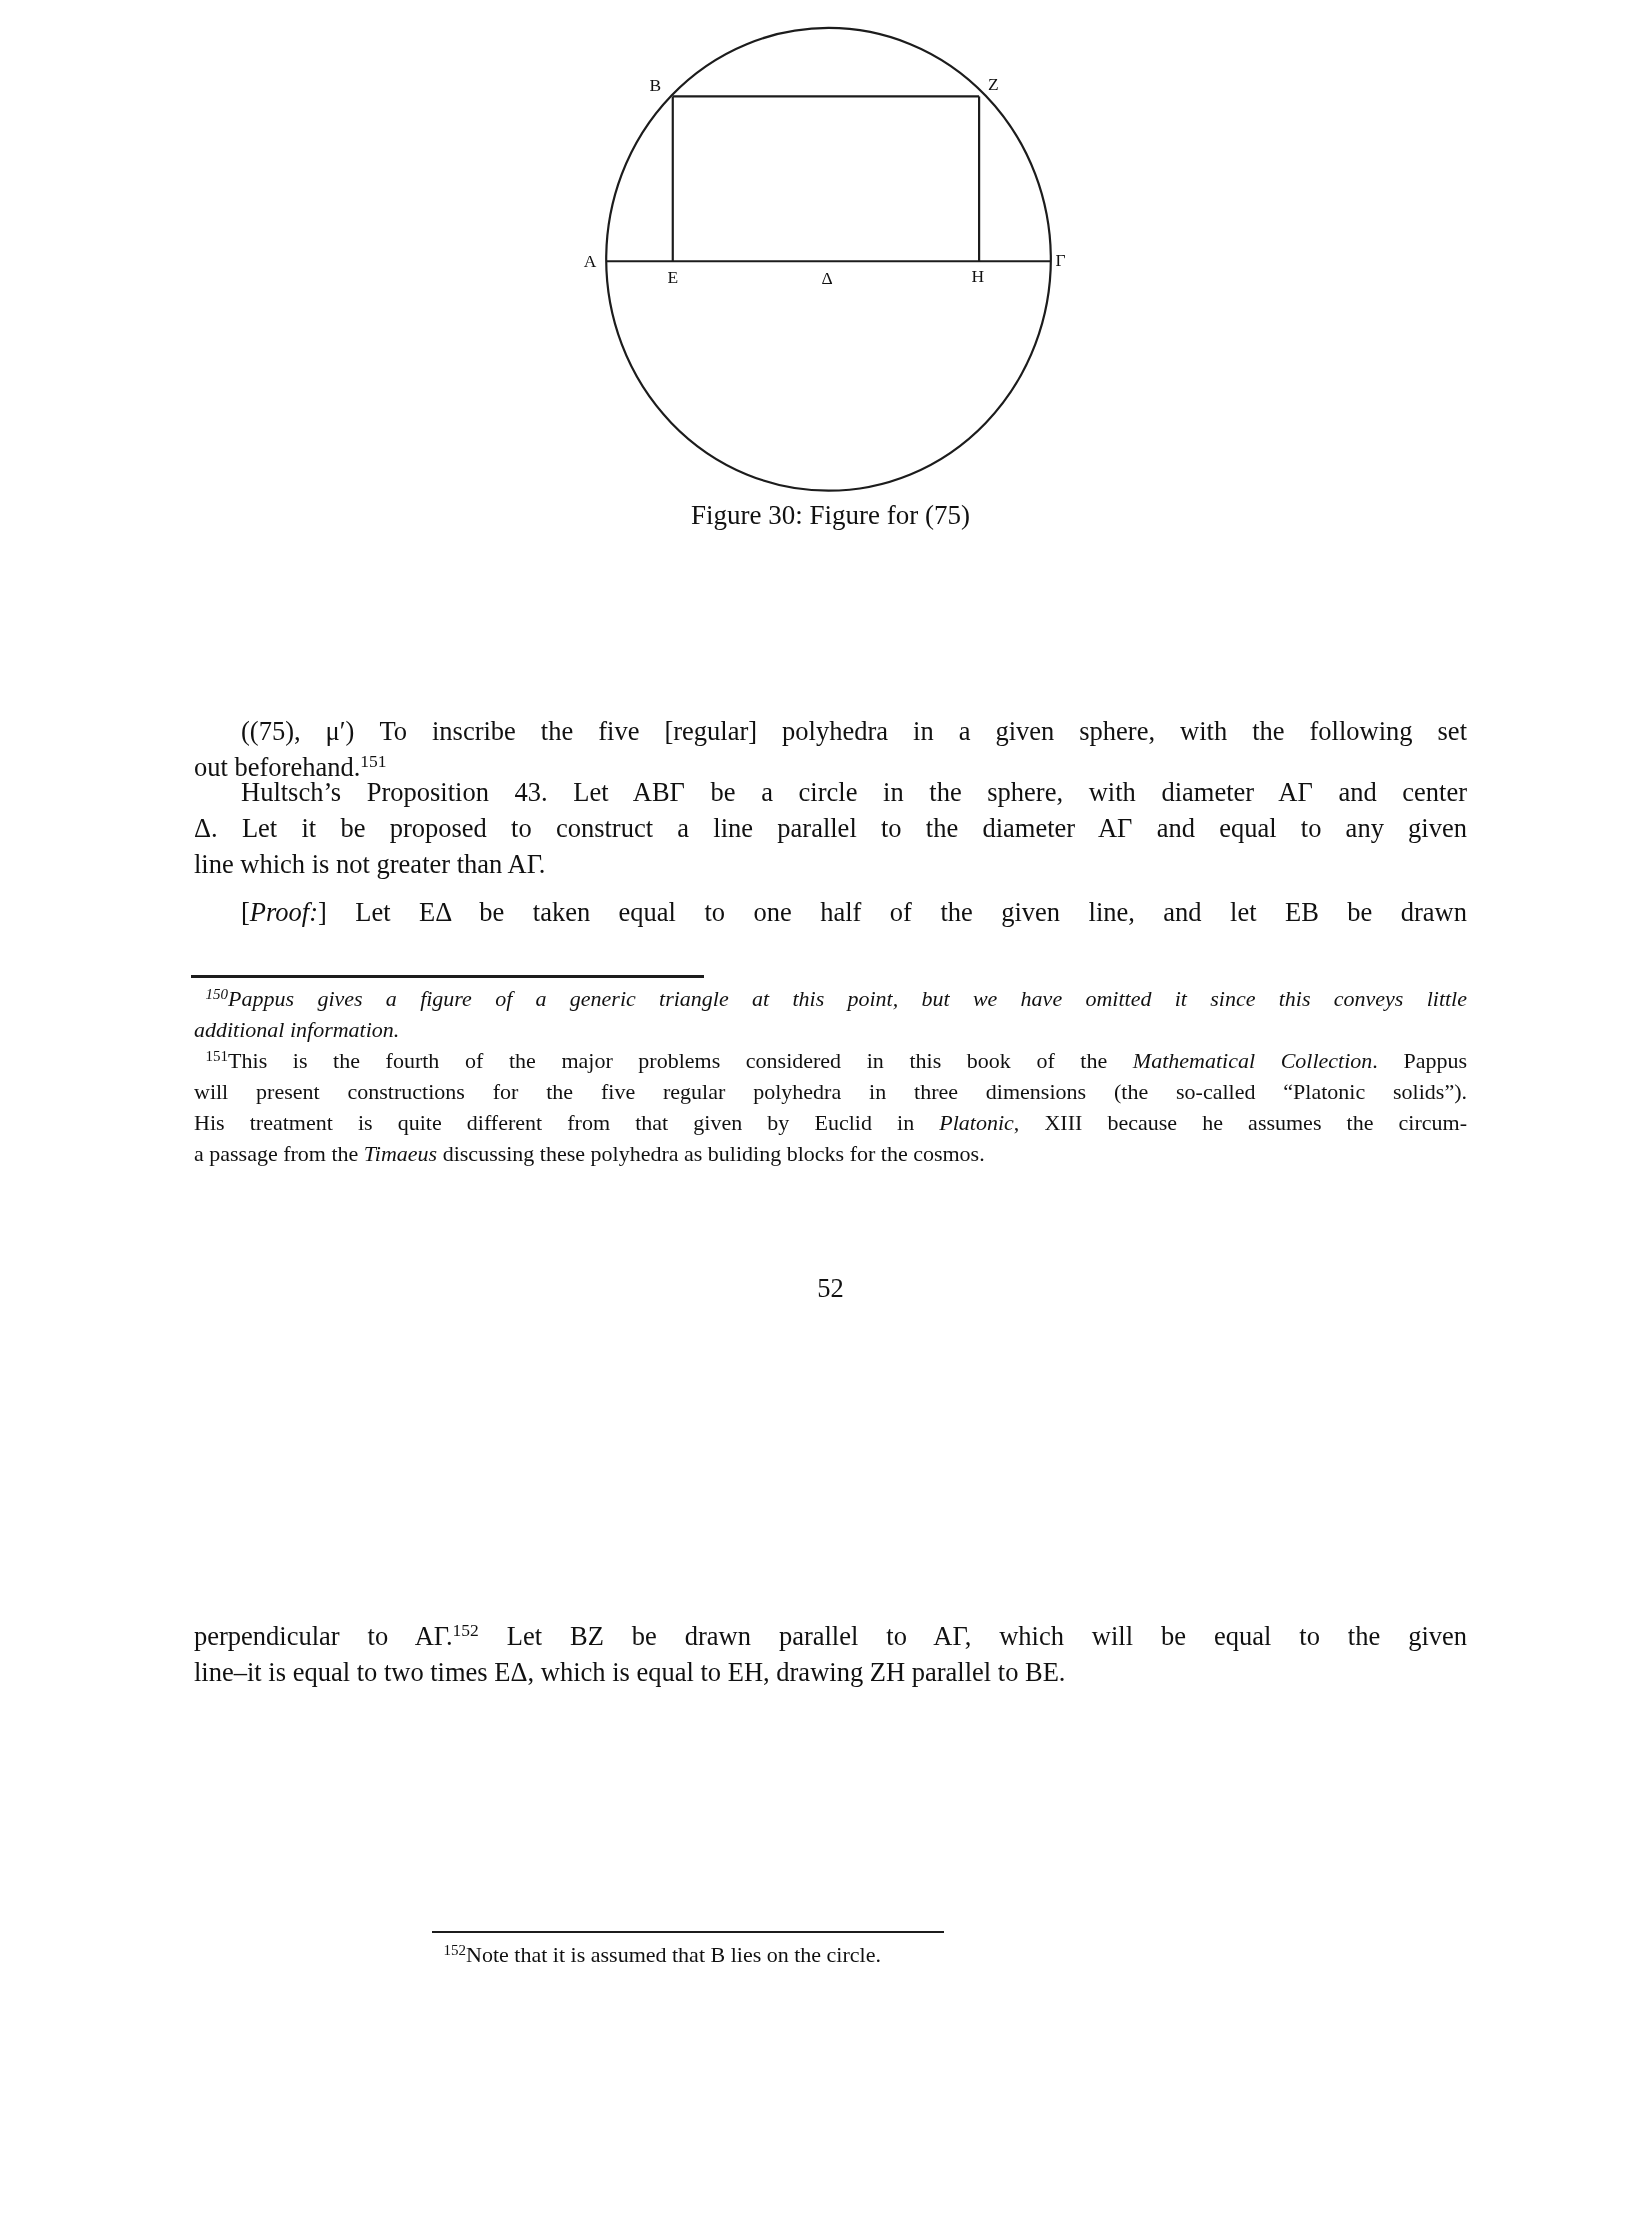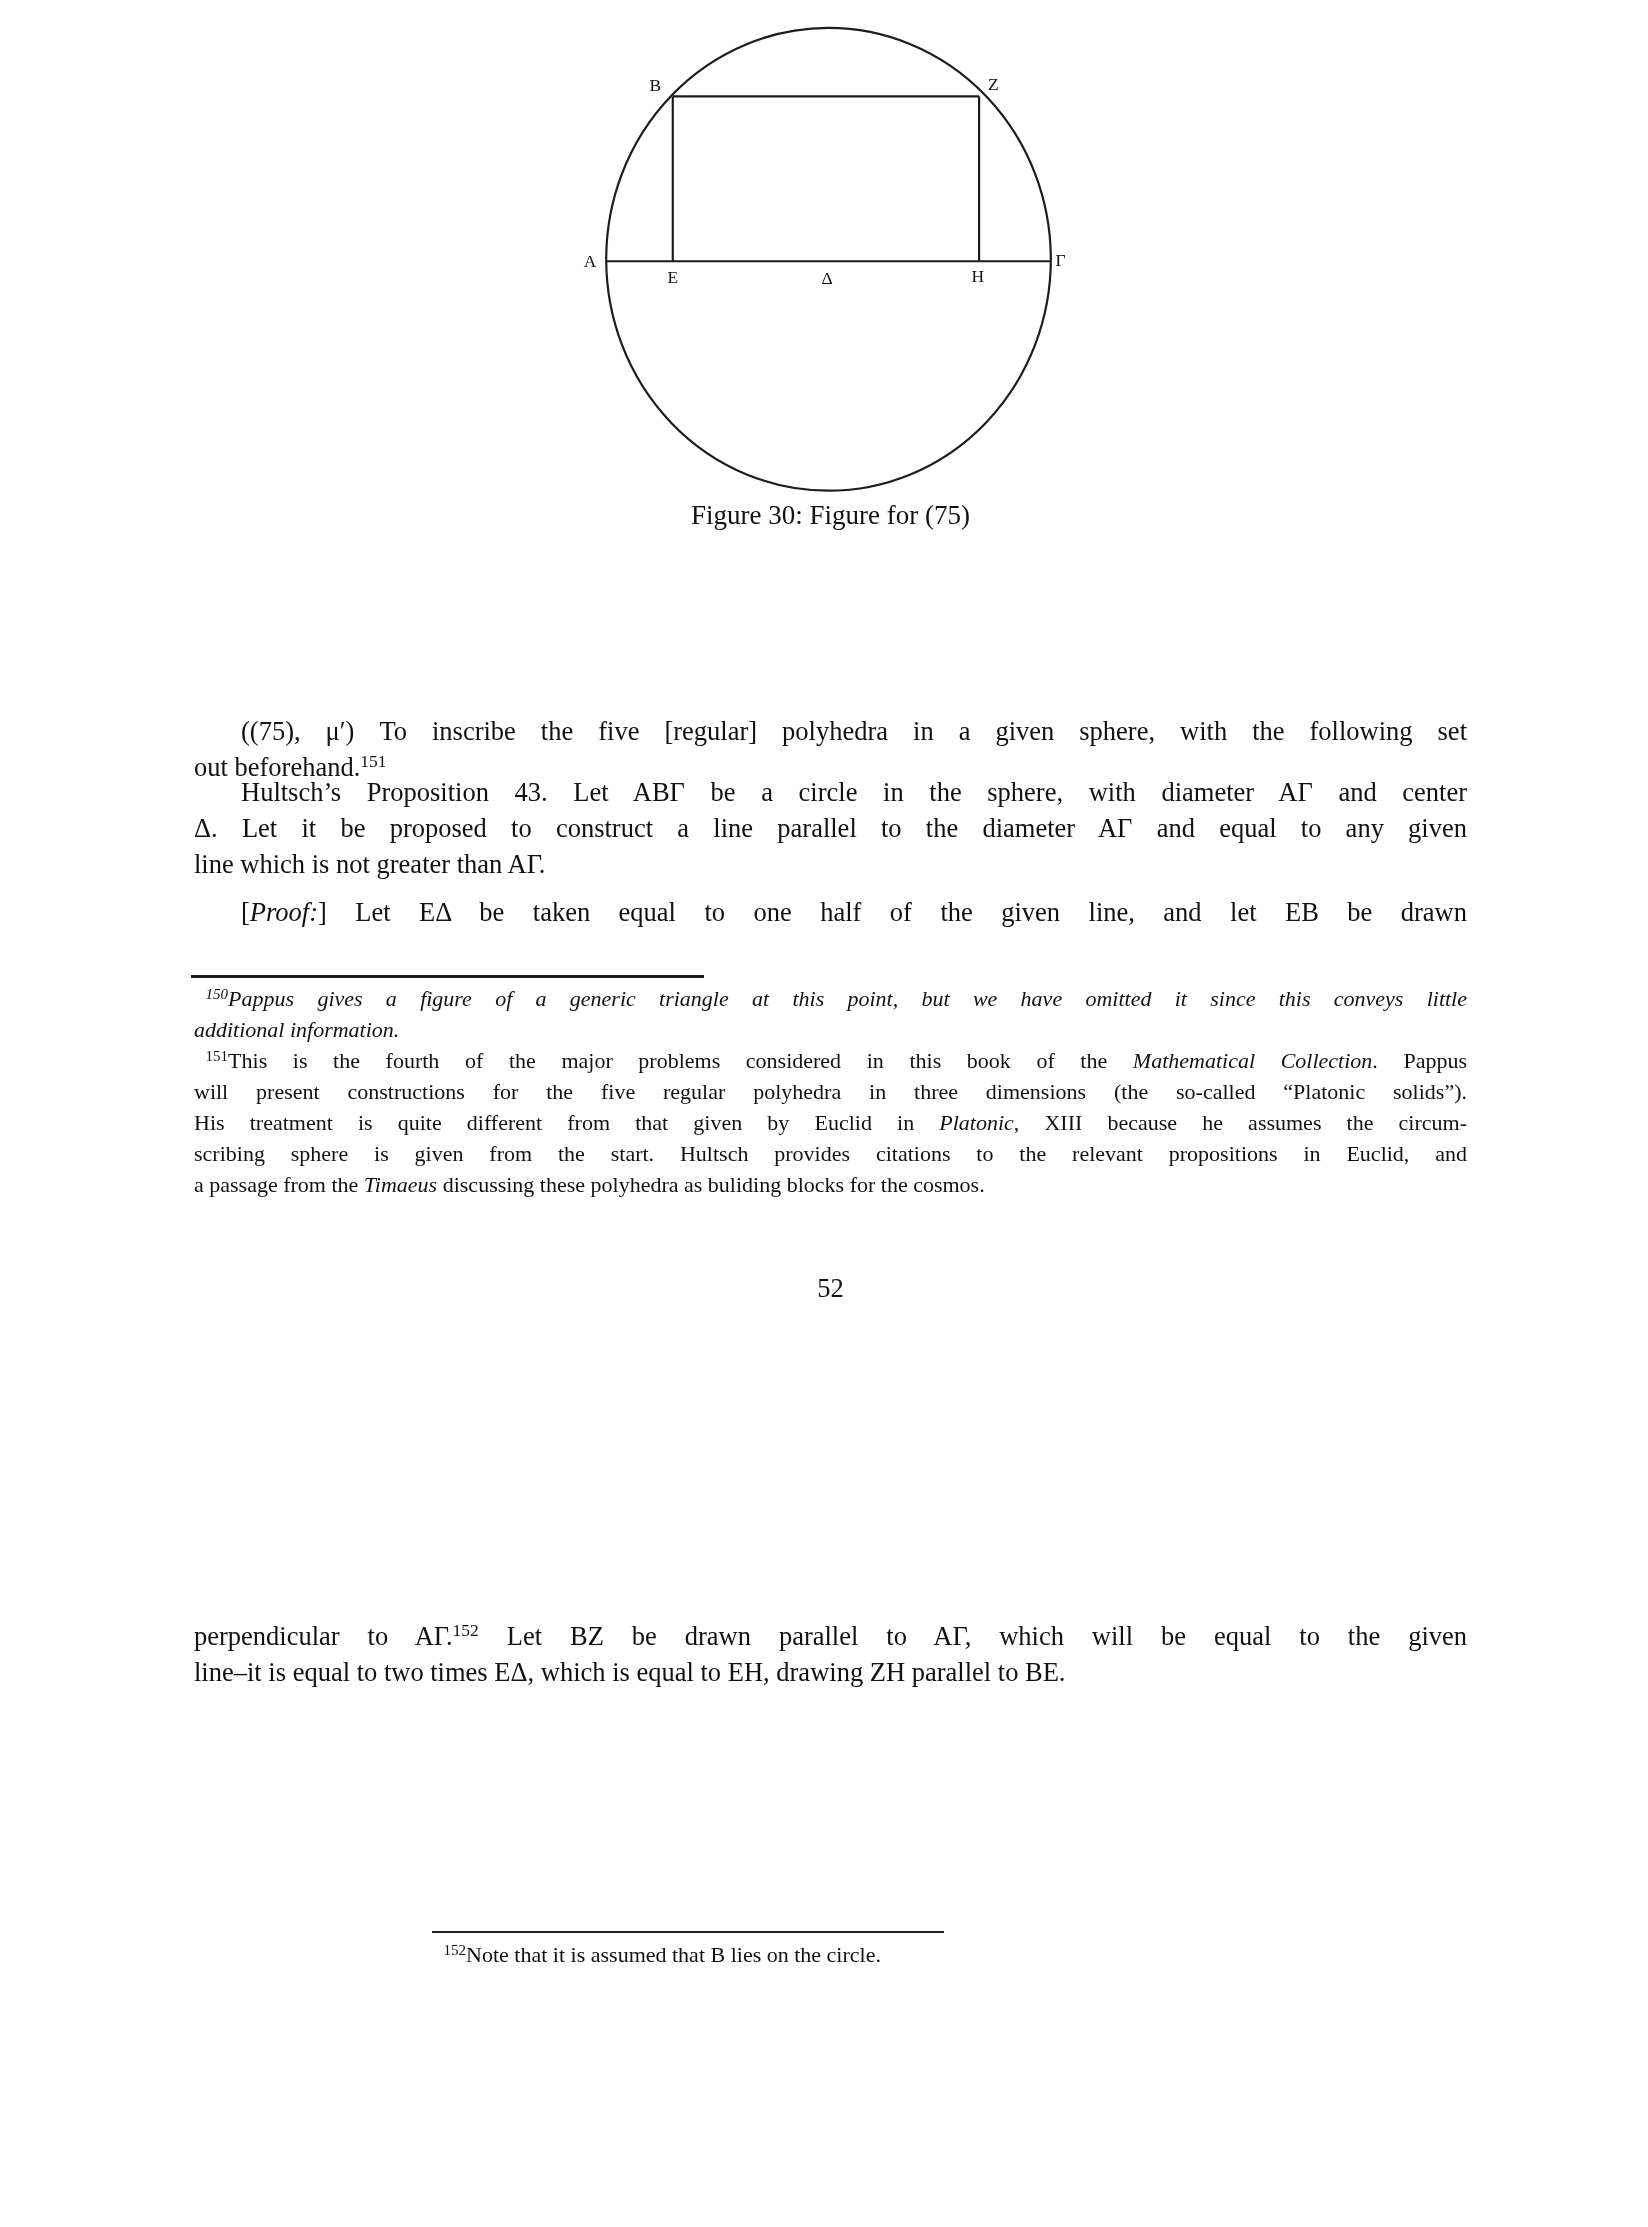--- a/index.html
+++ b/index.html
@@ -120,21 +120,20 @@
 
   <div id="footnote-150" class="abs footnote">
     <div class="jline fn-indent"><span class="fsup">150</span><span>Pappus gives a figure of a generic triangle at this point, but we have omitted it since this conveys little</span></div>
     <div class="lline">additional information.</div>
   </div>
 
   <div id="footnote-151" class="abs footnote">
     <div class="jline fn-indent"><span class="fsup">151</span><span>This is the fourth of the major problems considered in this book of the </span><span class="it">Mathematical Collection</span><span>.  Pappus</span></div>
     <div class="jline">will present constructions for the five regular polyhedra in three dimensions (the so-called “Platonic solids”).</div>
     <div class="jline"><span>His treatment is quite different from that given by Euclid in </span><span class="it">Platonic</span><span>, XIII because he assumes the circum-</span></div>
-    <div class="jline">scribing sphere is given from the start.  Hultsch provides citations to the relevant propositions in Euclid, and</div>
     <div class="lline"><span>a passage from the </span><span class="it">Timaeus</span><span> discussing these polyhedra as buliding blocks for the cosmos.</span></div>
   </div>
 
   <div id="page-number" class="abs">52</div>
 
   <div id="para-perpendicular" class="abs para">
     <div class="jline"><span>perpendicular to AΓ.</span><span class="sup">152</span><span> Let BZ be drawn parallel to AΓ, which will be equal to the given</span></div>
     <div class="lline">line–it is equal to two times EΔ, which is equal to EH, drawing ZH parallel to BE.</div>
   </div>
 

